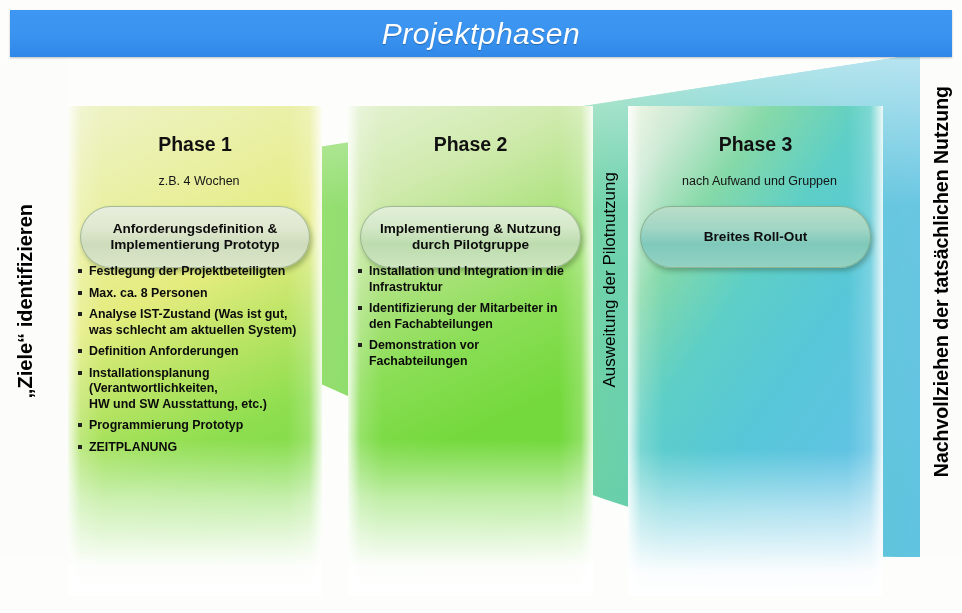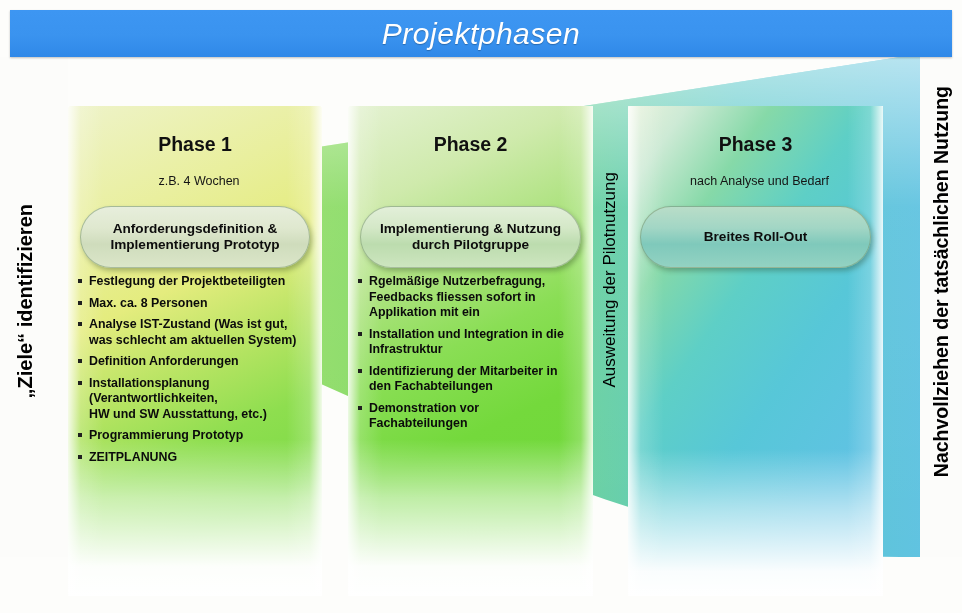--- a/index.html
+++ b/index.html
@@ -170,21 +170,21 @@
     background:linear-gradient(180deg,#e2efd9 0%,#d4e8c7 35%,#bcdcae 62%,#cde5bf 100%);
   }
   #col3 .pill{
     background:linear-gradient(180deg,#b9ddc8 0%,#a2d6c5 35%,#7fc9bb 62%,#93d2c2 100%);
   }
 
   
   ul.blist{
     position:absolute;
     left:8px;right:6px;
-    top:168px;
+    top:158px;
     margin:0;padding:0;
     list-style:none;
   }
   #col3 ul.blist{ left:22px; }
   ul.blist li{
     position:relative;
     padding-left:13px;
     margin-bottom:6px;
     font-size:12.4px;
     font-weight:bold;
@@ -292,39 +292,36 @@
 
   <div class="col" id="col2">
     <div class="colbg"></div>
     <div class="colglow"></div>
     <div class="colinner">
       <div class="phase-title">Phase 2</div>
       <div class="pill">Implementierung &amp;
 Nutzung durch
 Pilotgruppe</div>
       <ul class="blist">
-        <li>Rgelmäßige Nutzerbefragung,
-Feedbacks fliessen sofort in
-Applikation mit ein</li>
         <li>Installation und Integration  in die
 Infrastruktur</li>
         <li>Identifizierung der Mitarbeiter  in
 den Fachabteilungen</li>
         <li>Demonstration  vor
 Fachabteilungen</li>
       </ul>
     </div>
   </div>
 
   <div class="col" id="col3">
     <div class="colbg"></div>
     <div class="colglow"></div>
     <div class="colinner">
       <div class="phase-title">Phase 3</div>
-      <div class="phase-sub">nach Analyse und Bedarf</div>
+      <div class="phase-sub">nach Aufwand und Gruppen</div>
       <div class="pill">Breites Roll-Out</div>
     </div>
   </div>
 
   <div class="vlabel" id="vleft">„Ziele“ identifizieren</div>
   <div class="vlabel" id="vmid">Ausweitung der Pilotnutzung</div>
   <div class="vlabel" id="vright">Nachvollziehen der tatsächlichen Nutzung</div>
 
   <div id="titlebar">
     <div class="ttxt">Projektphasen</div>

